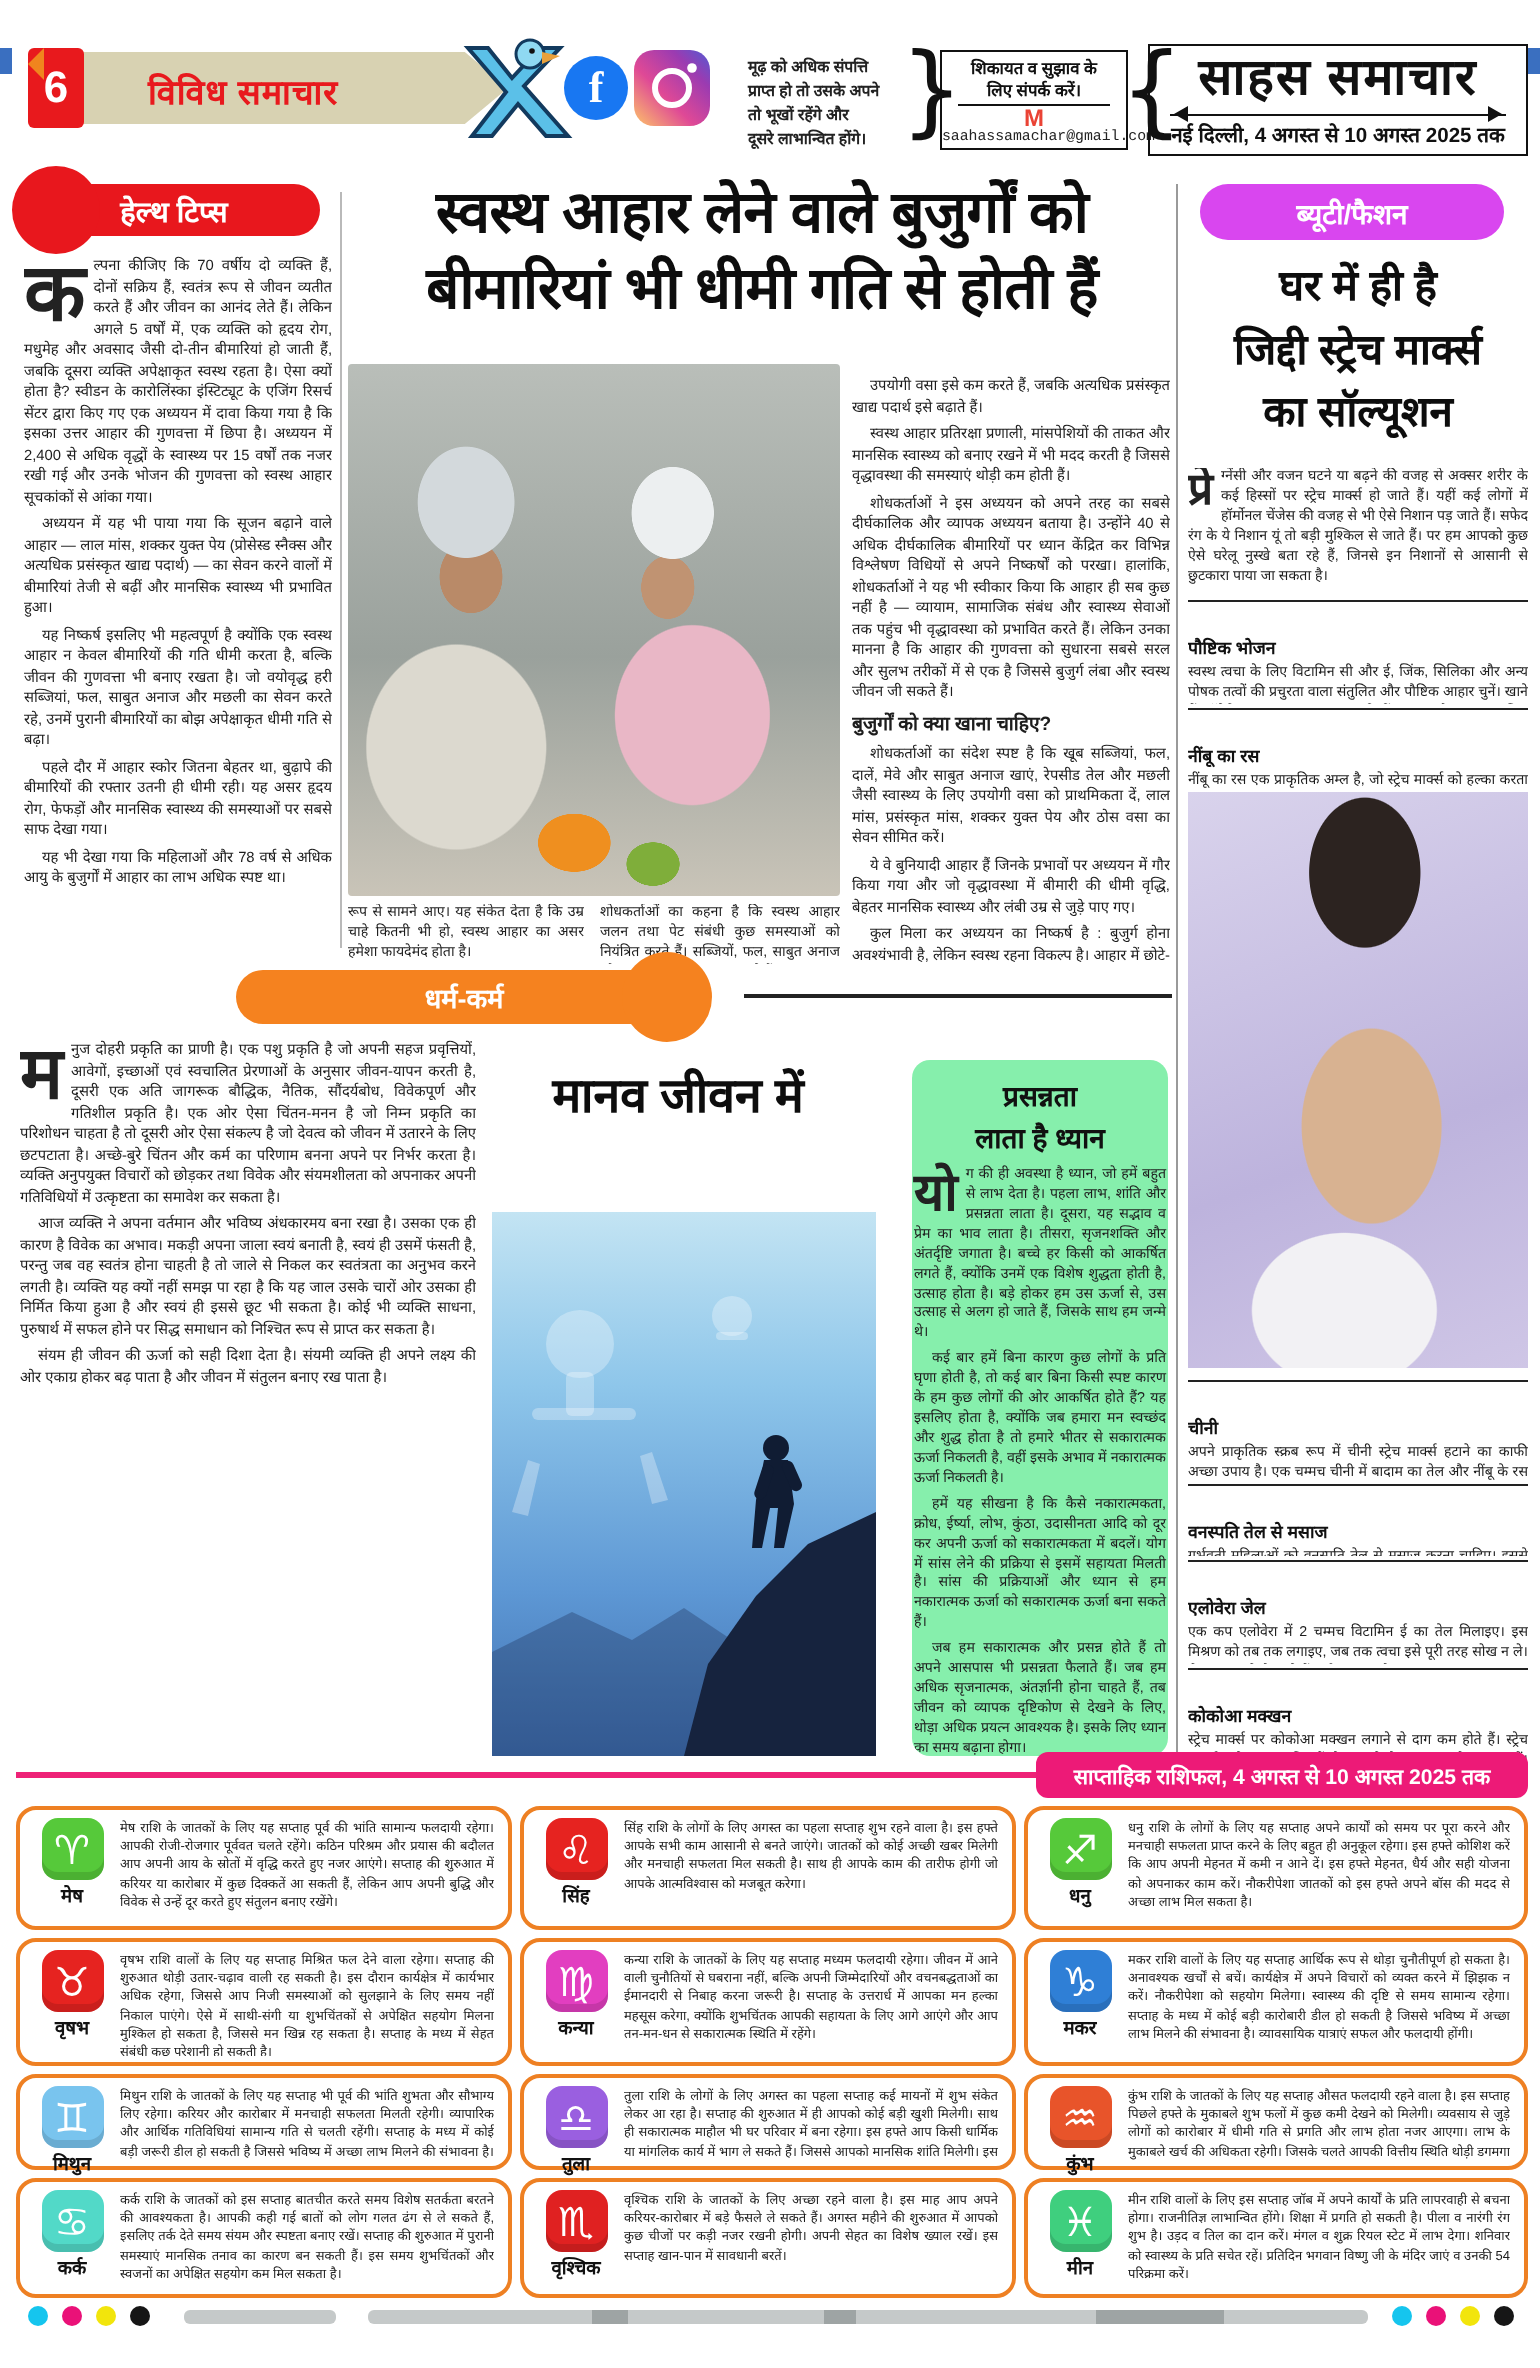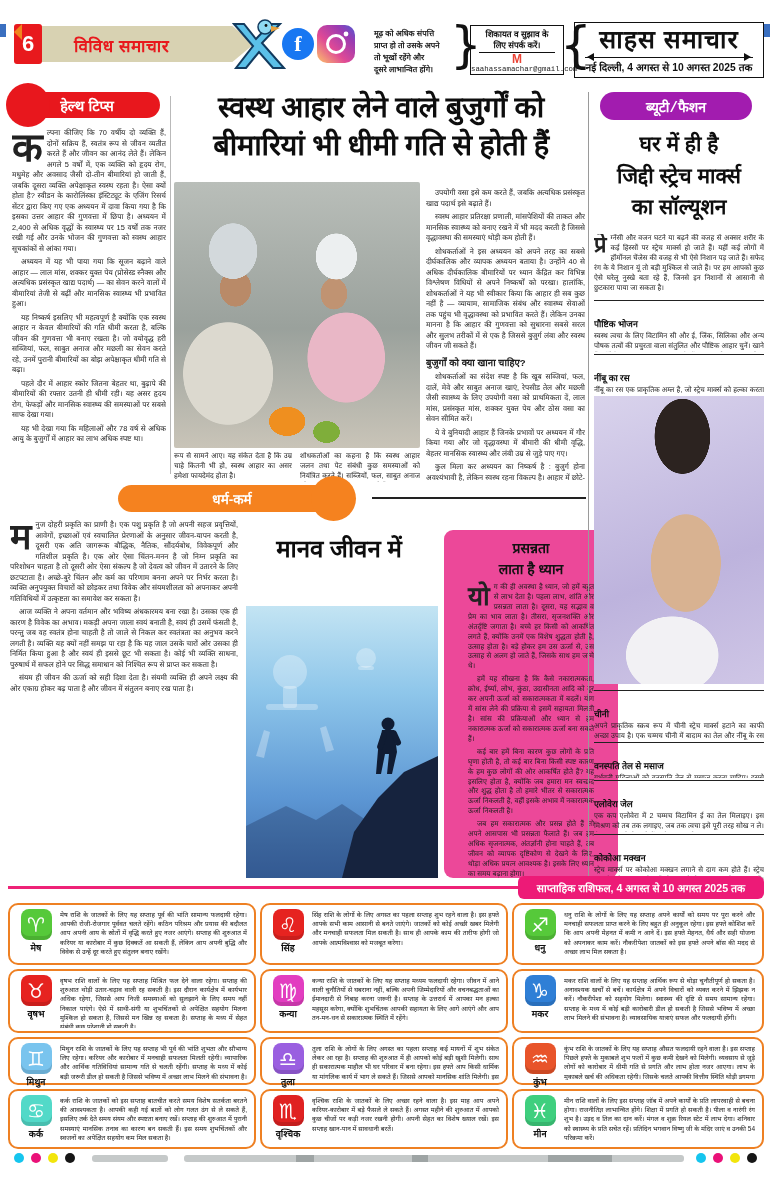--- a/index.html
+++ b/index.html
@@ -28,33 +28,33 @@
   .mast{border:1.5px solid #111;text-align:center;}
   .masttitle{font-size:25px;font-weight:800;letter-spacing:1px;line-height:1.1;margin-top:3px;}
   .arrline{position:relative;height:1.5px;background:#111;margin:3px 10px 2px 10px;}
   .arrline::before{content:'';position:absolute;left:-2px;top:-3.5px;border:4px solid transparent;border-right:7px solid #111;}
   .arrline::after{content:'';position:absolute;right:-2px;top:-3.5px;border:4px solid transparent;border-left:7px solid #111;}
   .dateline{font-size:10.3px;font-weight:700;}
   
   .pill{color:#fff;font-weight:800;display:flex;align-items:center;justify-content:center;}
   .pill-red{background:#e8171d;border-radius:14px;font-size:14.5px;}
   .pill-red::before{content:'';position:absolute;left:-8px;top:-9px;width:44px;height:44px;border-radius:50%;background:#e8171d;}
-  .pill-pink{background:#a21caf;border-radius:16px;font-size:14px;font-family:Liberation Mono, monospace;}
+  .pill-pink{background:#d946ef;border-radius:16px;font-size:14px;}
   .pill-orange{background:#f5821f;border-radius:14px;font-size:13.5px;}
   .pill-orange::after{content:'';position:absolute;right:-10px;top:-9px;width:45px;height:45px;border-radius:50%;background:#f5821f;}
   .pilltxt{position:relative;z-index:2;}
   
   .mainhead{font-size:29px;font-weight:800;text-align:center;line-height:1.32;letter-spacing:-.3px;color:#0d0d0d;}
   .bhead{font-size:21px;font-weight:800;text-align:center;line-height:1.5;color:#0d0d0d;}
   .dhead{font-size:24px;font-weight:800;text-align:center;line-height:1.45;color:#0d0d0d;}
   .subhead{font-size:9.6px;font-weight:800;margin:4px 0 3px 0;}
   .sechead{font-size:8.8px;font-weight:800;border-top:1.2px solid #222;padding-top:17px;margin-bottom:2px;}
   .vline{background:#b9b9b9;width:1px;}
   
-  .medbox{background:#ec4899;border-radius:9px;padding:8px 24px;}
+  .medbox{background:#86efac;border-radius:9px;padding:8px 1px;margin-left:12px;}
   .medtitle{font-size:14px;font-weight:800;text-align:center;line-height:1.5;}
   
   .ph-couple{border-radius:2px;background:
     radial-gradient(40px 46px at 24% 26%,#d3d9dc 0 60%,transparent 61%),
     radial-gradient(34px 38px at 66% 28%,#eceff0 0 60%,transparent 61%),
     radial-gradient(26px 30px at 25% 40%,#b98a68 0 60%,transparent 61%),
     radial-gradient(22px 26px at 65% 42%,#c09372 0 60%,transparent 61%),
     radial-gradient(62px 72px at 70% 66%,#e9b7c6 0 62%,transparent 63%),
     radial-gradient(72px 82px at 22% 72%,#dcd9cf 0 62%,transparent 63%),
     radial-gradient(30px 24px at 46% 90%,#ef8f1f 0 60%,transparent 61%),
@@ -210,22 +210,22 @@
         <rect x="147" y="124" width="6" height="16" rx="3" transform="rotate(-24 150 132)"></rect>
       </g>
     </svg>
   </div>
 
   <div class="abs medbox clip" style="left:444px;top:530px;width:126px;height:332px">
     <div class="medtitle">प्रसन्नता</div>
     <div class="medtitle" style="margin-bottom:3px">लाता है ध्यान</div>
     <div class="bt2 j">
       <p class="noind"><span class="dropcap" style="font-size:26px">यो</span><span>ग की ही अवस्था है ध्यान, जो हमें बहुत से लाभ देता है। पहला लाभ, शांति और प्रसन्नता लाता है। दूसरा, यह सद्भाव व प्रेम का भाव लाता है। तीसरा, सृजनशक्ति और अंतर्दृष्टि जगाता है। बच्चे हर किसी को आकर्षित लगते हैं, क्योंकि उनमें एक विशेष शुद्धता होती है, उत्साह होता है। बड़े होकर हम उस ऊर्जा से, उस उत्साह से अलग हो जाते हैं, जिसके साथ हम जन्मे थे।</span></p>
+      <p>कई बार हमें बिना कारण कुछ लोगों के प्रति घृणा होती है, तो कई बार बिना किसी स्पष्ट कारण के हम कुछ लोगों की ओर आकर्षित होते हैं? यह इसलिए होता है, क्योंकि जब हमारा मन स्वच्छंद और शुद्ध होता है तो हमारे भीतर से सकारात्मक ऊर्जा निकलती है, वहीं इसके अभाव में नकारात्मक ऊर्जा निकलती है।</p>
       <p>हमें यह सीखना है कि कैसे नकारात्मकता, क्रोध, ईर्ष्या, लोभ, कुंठा, उदासीनता आदि को दूर कर अपनी ऊर्जा को सकारात्मकता में बदलें। योग में सांस लेने की प्रक्रिया से इसमें सहायता मिलती है। सांस की प्रक्रियाओं और ध्यान से हम नकारात्मक ऊर्जा को सकारात्मक ऊर्जा बना सकते हैं।</p>
-      <p>कई बार हमें बिना कारण कुछ लोगों के प्रति घृणा होती है, तो कई बार बिना किसी स्पष्ट कारण के हम कुछ लोगों की ओर आकर्षित होते हैं? यह इसलिए होता है, क्योंकि जब हमारा मन स्वच्छंद और शुद्ध होता है तो हमारे भीतर से सकारात्मक ऊर्जा निकलती है, वहीं इसके अभाव में नकारात्मक ऊर्जा निकलती है।</p>
       <p>जब हम सकारात्मक और प्रसन्न होते हैं तो अपने आसपास भी प्रसन्नता फैलाते हैं। जब हम अधिक सृजनात्मक, अंतर्ज्ञानी होना चाहते हैं, तब जीवन को व्यापक दृष्टिकोण से देखने के लिए, थोड़ा अधिक प्रयत्न आवश्यक है। इसके लिए ध्यान का समय बढ़ाना होगा।</p>
     </div>
   </div>
 
   <div class="abs vline" style="left:588px;top:92px;height:786px;background:#9a9a9a"></div>
 
   <div class="abs pill pill-pink" style="left:600px;top:92px;width:152px;height:28px">
     <span class="pilltxt">ब्यूटी/फैशन</span>
   </div>
   <div class="abs bhead" style="left:594px;top:128px;width:170px">

